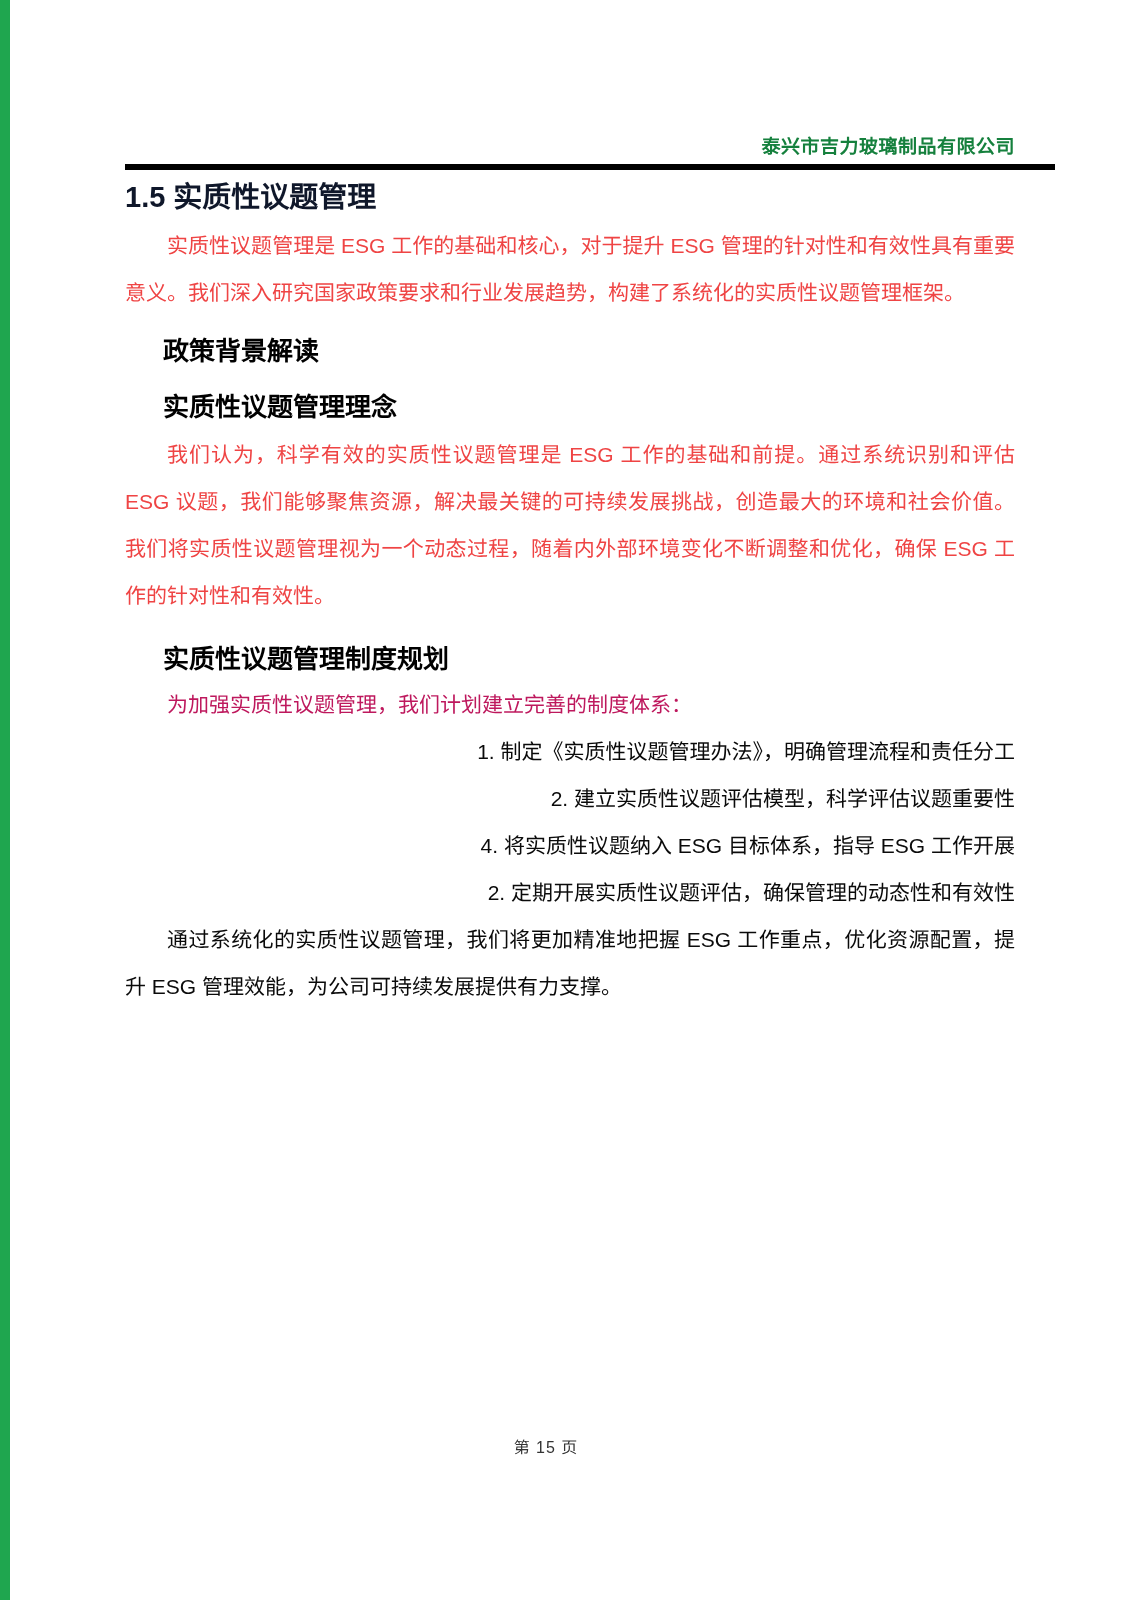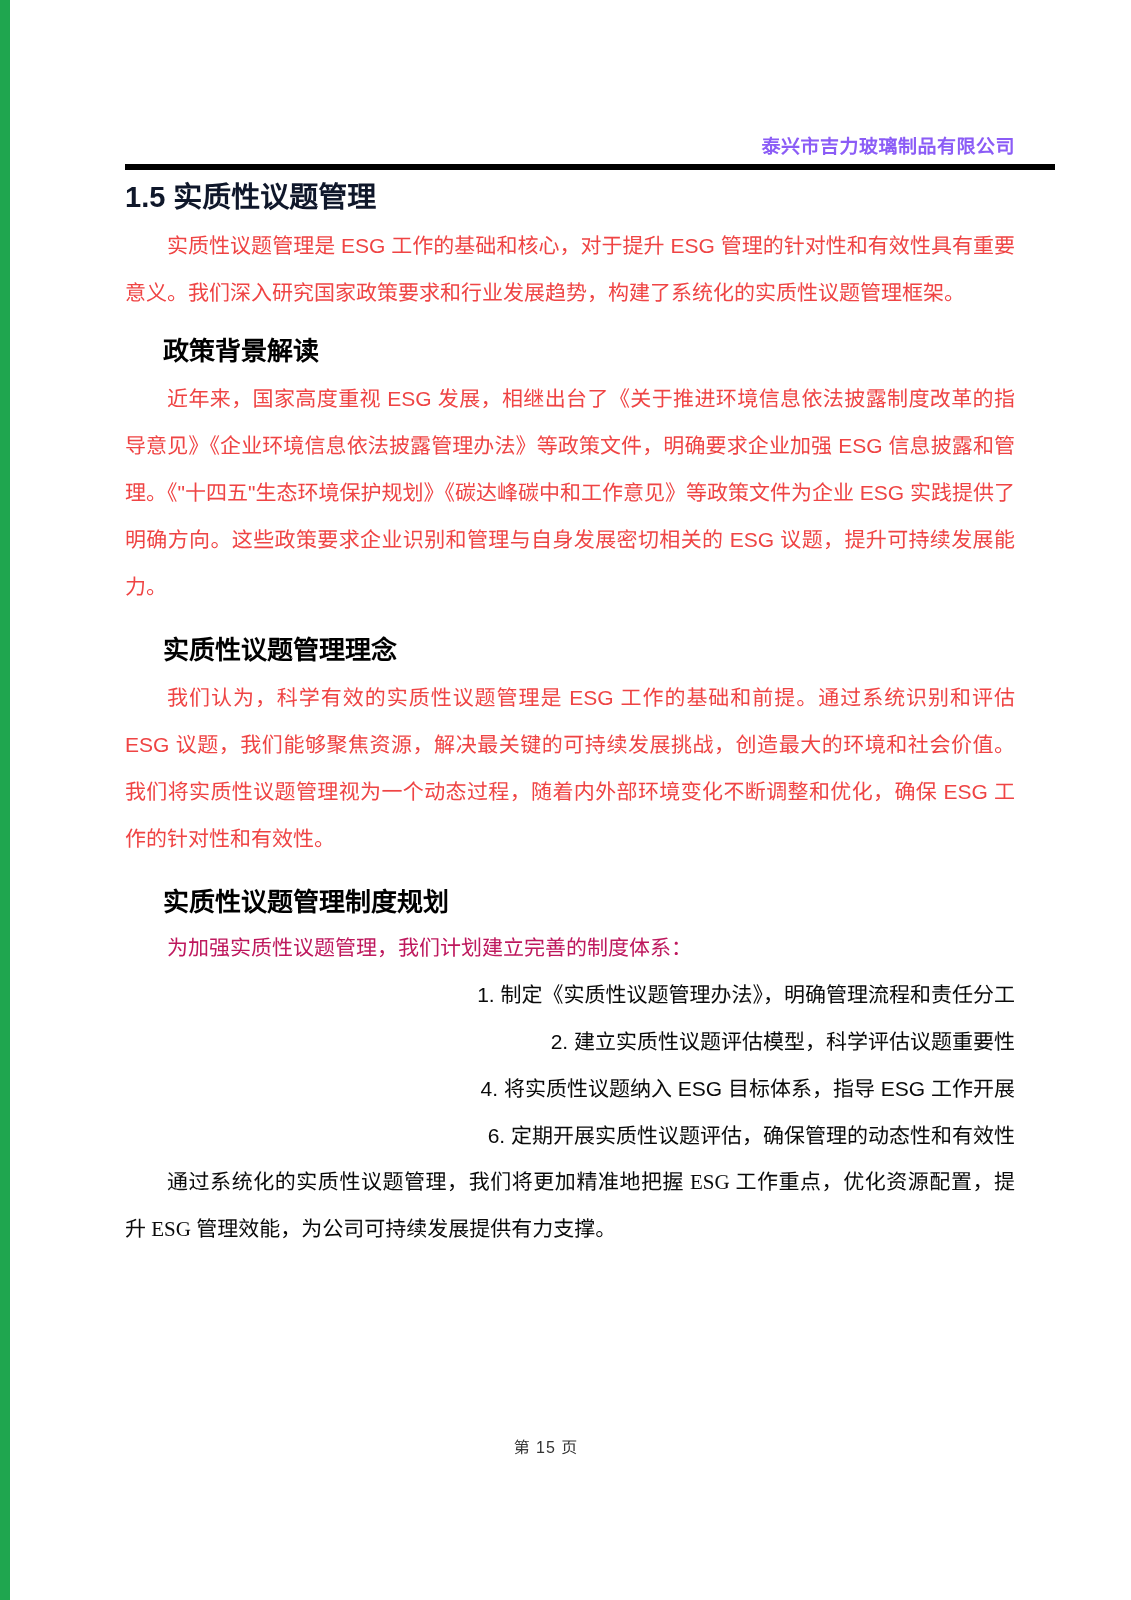--- a/index.html
+++ b/index.html
@@ -28,21 +28,21 @@
     left: 125px;
     top: 0;
     width: 890px;
   }
   .company {
     margin: 136px 0 0 0;
     text-align: right;
     font-weight: bold;
     font-size: 19px;
     line-height: 22px;
-    color: #8b5cf6;
+    color: #15803d;
     letter-spacing: 0.5px;
   }
   .rule {
     margin-top: 6px;
     width: 930px;
     height: 6px;
     background: #000000;
   }
   .page-title {
     margin: 10px 0 0 0;
@@ -86,21 +86,20 @@
     color: #0a0a0a;
     text-align: right;
   }
   p.closing-para {
     margin: 0;
     font-size: 21px;
     line-height: 47px;
     text-align: justify;
     text-indent: 2em;
     color: #0a0a0a;
-    font-family: Liberation Serif, serif;
   }
   .footer {
     position: absolute;
     top: 1438px;
     left: 0;
     width: 1092px;
     text-align: center;
     font-size: 16px;
     line-height: 20px;
     color: #333333;
@@ -117,34 +116,33 @@
   <div class="company">泰兴市吉力玻璃制品有限公司</div>
 
   <div class="rule"></div>
 
   <h1 class="page-title">1.5 实质性议题管理</h1>
 
   <p class="body-para">实质性议题管理是 ESG 工作的基础和核心，对于提升 ESG 管理的针对性和有效性具有重要意义。我们深入研究国家政策要求和行业发展趋势，构建了系统化的实质性议题管理框架。</p>
 
   <h2 class="sub-heading first-sub">政策背景解读</h2>
 
-  <p class="body-para">近年来，国家高度重视 ESG 发展，相继出台了《关于推进环境信息依法披露制度改革的指导意见》《企业环境信息依法披露管理办法》等政策文件，明确要求企业加强 ESG 信息披露和管理。《"十四五"生态环境保护规划》《碳达峰碳中和工作意见》等政策文件为企业 ESG 实践提供了明确方向。这些政策要求企业识别和管理与自身发展密切相关的 ESG 议题，提升可持续发展能力。</p>
 
   <h2 class="sub-heading">实质性议题管理理念</h2>
 
   <p class="body-para">我们认为，科学有效的实质性议题管理是 ESG 工作的基础和前提。通过系统识别和评估 ESG 议题，我们能够聚焦资源，解决最关键的可持续发展挑战，创造最大的环境和社会价值。我们将实质性议题管理视为一个动态过程，随着内外部环境变化不断调整和优化，确保 ESG 工作的针对性和有效性。</p>
 
   <h2 class="sub-heading">实质性议题管理制度规划</h2>
 
   <p class="lead-para">为加强实质性议题管理，我们计划建立完善的制度体系：</p>
 
   <div class="plan-list">
     <div class="plan-item">1. 制定《实质性议题管理办法》，明确管理流程和责任分工</div>
     <div class="plan-item">2. 建立实质性议题评估模型，科学评估议题重要性</div>
     <div class="plan-item">4. 将实质性议题纳入 ESG 目标体系，指导 ESG 工作开展</div>
-    <div class="plan-item">6. 定期开展实质性议题评估，确保管理的动态性和有效性</div>
+    <div class="plan-item">2. 定期开展实质性议题评估，确保管理的动态性和有效性</div>
   </div>
 
   <p class="closing-para">通过系统化的实质性议题管理，我们将更加精准地把握 ESG 工作重点，优化资源配置，提升 ESG 管理效能，为公司可持续发展提供有力支撑。</p>
 
 </div>
 
 <div class="footer">第 15 页</div>
 
 </body></html>

